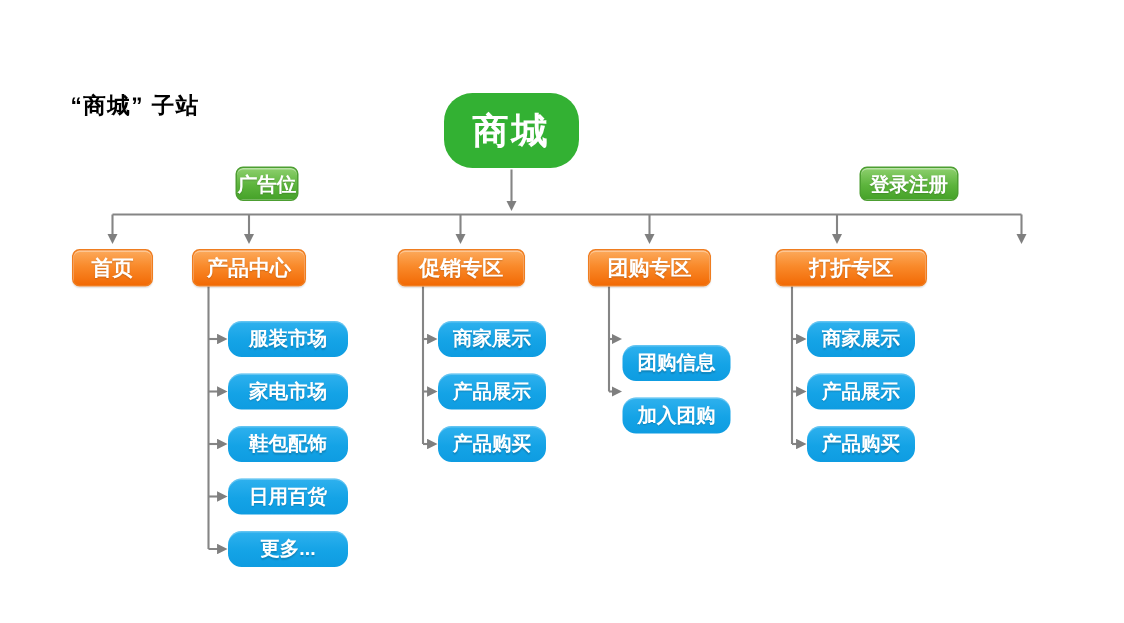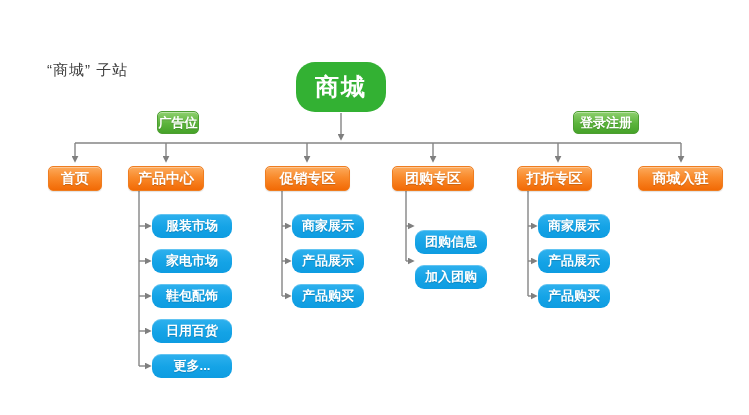--- a/index.html
+++ b/index.html
@@ -1,22 +1,22 @@
 <!DOCTYPE html>
 <html><head>
 <meta charset="utf-8">
 <style>
   html,body{margin:0;padding:0;background:#fff;}
   #stage{
     position:relative;width:749px;height:415px;background:#ffffff;overflow:hidden;
     font-family:"Liberation Sans","DejaVu Sans",sans-serif;
   }
   .title{
-    position:absolute;left:47px;top:61px;font-size:15px;color:#404040;
-    letter-spacing:1px;font-weight:400;
+    position:absolute;left:47px;top:61px;font-size:15px;color:#000000;
+    letter-spacing:1px;font-weight:700;
   }
   .node{
     position:absolute;display:flex;align-items:center;justify-content:center;
     color:#fff;font-weight:bold;white-space:nowrap;box-sizing:border-box;
     text-shadow:0 1px 1px rgba(0,0,0,.18);
     border-radius:19px;
   }
   .node-root{
     left:296px;top:62px;width:90px;height:50px;background:#33b133;
     font-size:24px;letter-spacing:2px;text-shadow:none;
@@ -97,22 +97,21 @@
 
   <div class="node node-root">商城</div>
 
   <div class="node btn-green" style="left:157px;width:42px;">广告位</div>
   <div class="node btn-green" style="left:573px;width:66px;">登录注册</div>
 
   <div class="node node-orange" style="left:48px;width:54px;">首页</div>
   <div class="node node-orange" style="left:128px;width:76px;">产品中心</div>
   <div class="node node-orange" style="left:265px;width:85px;">促销专区</div>
   <div class="node node-orange" style="left:392px;width:82px;">团购专区</div>
-  <div class="node node-orange" style="left:517px;width:75px;">打折专区</div>
-  <div class="node node-orange" style="left:638px;width:85px;">商城入驻</div>
+  <div class="node node-orange" style="left:517px;width:101px;">打折专区</div>
 
   <div class="node node-blue colA row1">服装市场</div>
   <div class="node node-blue colA row2">家电市场</div>
   <div class="node node-blue colA row3">鞋包配饰</div>
   <div class="node node-blue colA row4">日用百货</div>
   <div class="node node-blue colA row5">更多...</div>
 
   <div class="node node-blue colB row1">商家展示</div>
   <div class="node node-blue colB row2">产品展示</div>
   <div class="node node-blue colB row3">产品购买</div>

